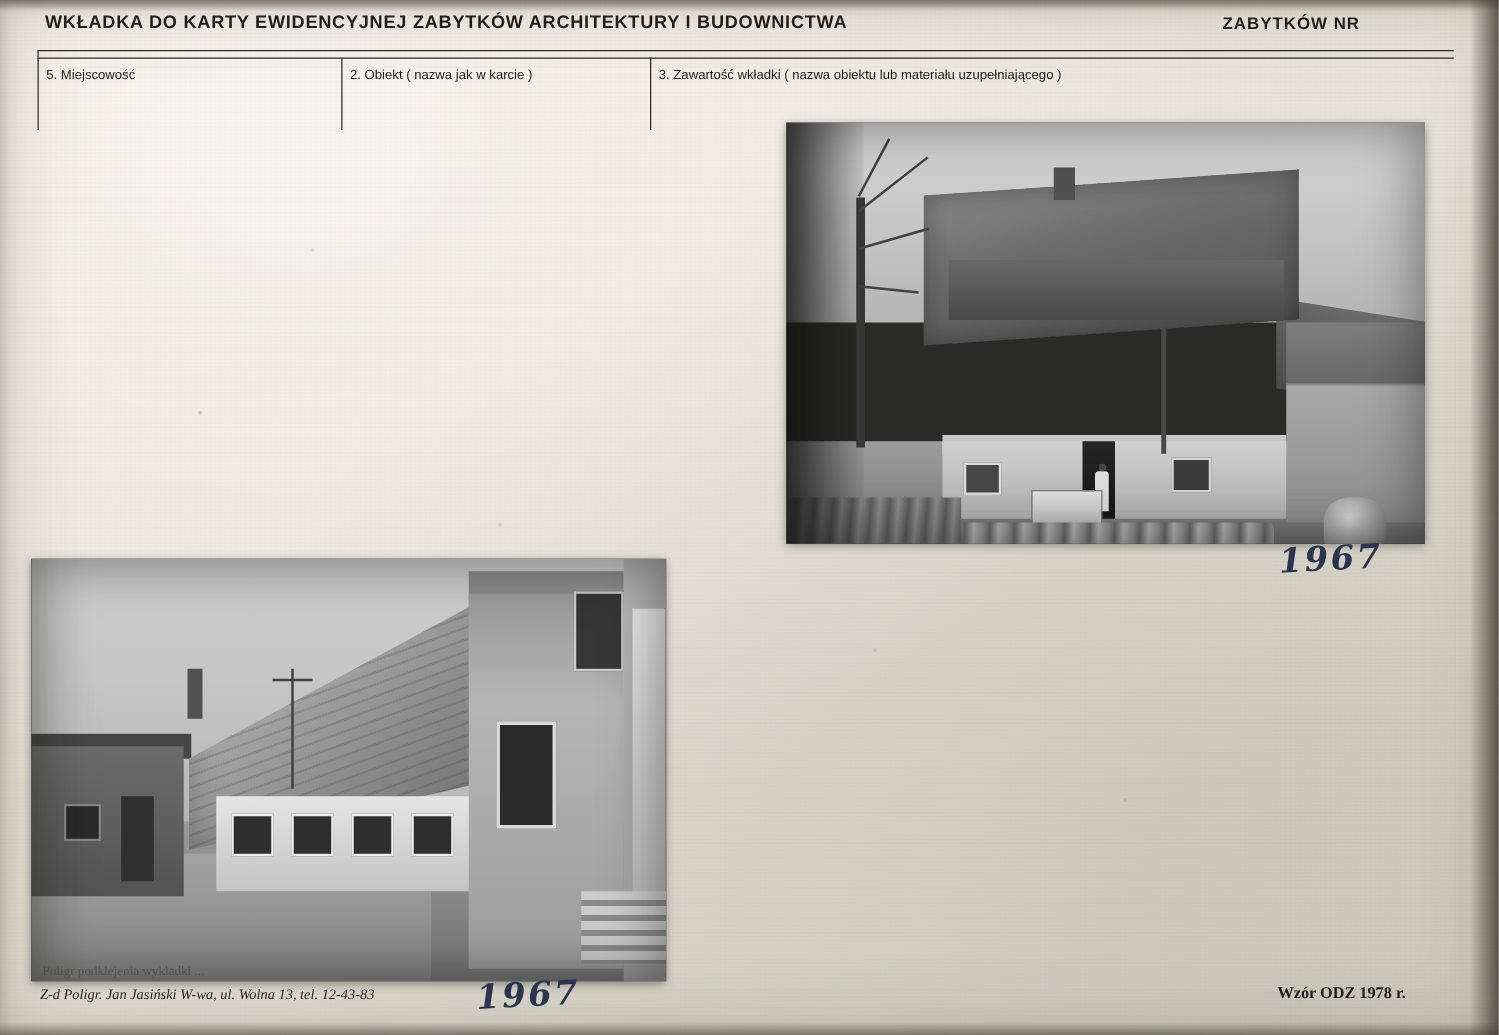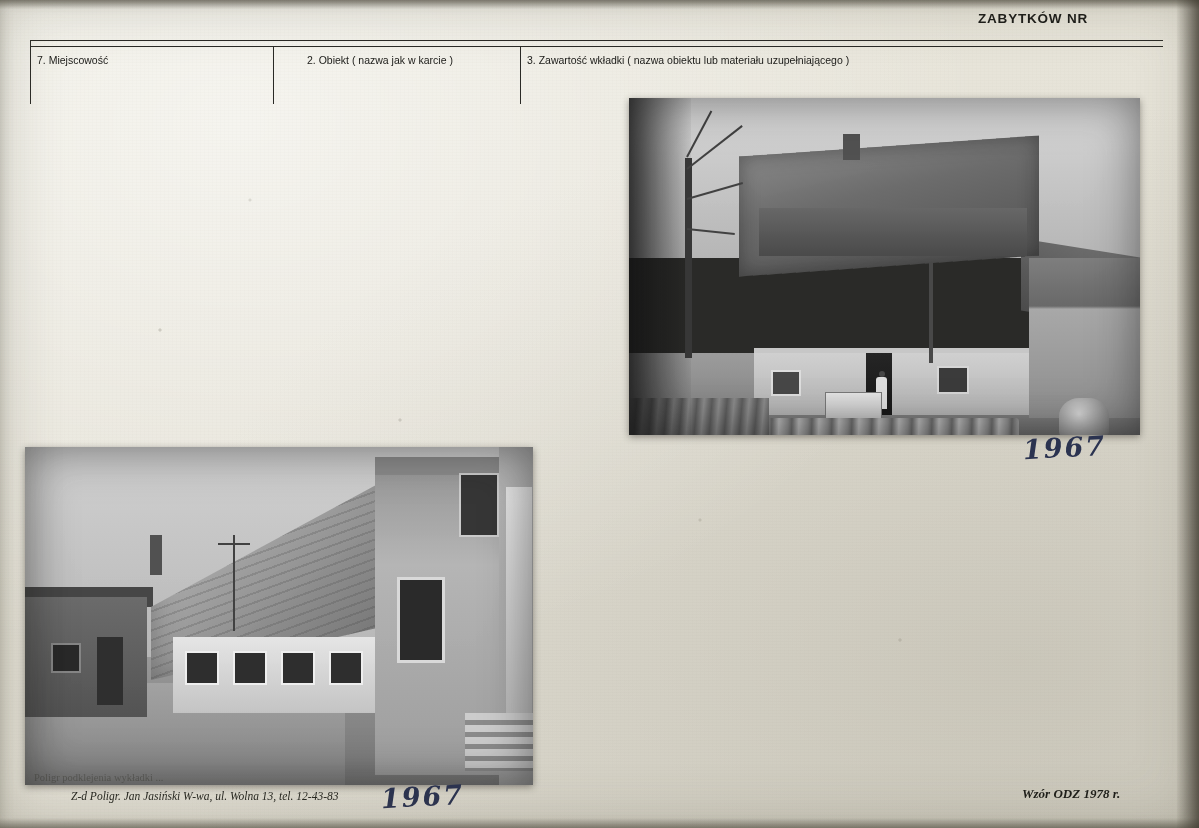--- a/index.html
+++ b/index.html
@@ -94,21 +94,21 @@
     width: 1133px;
     height: 0;
     border-top: 1.1px solid #2a2a26;
   }
   .cell-label {
     position: absolute;
     font-size: 10.5px;
     white-space: nowrap;
   }
   .c1 { left: 37px;  top: 54px; }
-  .c2 { left: 280px; top: 54px; margin-left: 27px; }
+  .c2 { left: 280px; top: 54px; }
   .c3 { left: 527px; top: 54px; }
   .vline {
     position: absolute;
     top: 46px;
     width: 0;
     height: 58px;
     border-left: 1.1px solid #2a2a26;
   }
   .v-left   { left: 30px;  top: 40px; height: 64px; }
   .v-mid1   { left: 273px; }
@@ -397,41 +397,39 @@
   
   .footer-left {
     position: absolute;
     left: 32px;
     top: 790px;
     font-family: "Liberation Serif", serif;
     font-style: italic;
     font-size: 11.5px;
     color: #25251f;
     white-space: nowrap;
-    margin-left: 39px;
   }
   .footer-faint {
     position: absolute;
     left: 34px;
     top: 772px;
     font-family: "Liberation Serif", serif;
     font-size: 10.5px;
     color: rgba(45,45,38,0.38);
     white-space: nowrap;
   }
   .footer-right {
     position: absolute;
     left: 1022px;
     top: 786px;
     font-family: "Liberation Serif", serif;
     font-weight: bold;
     font-size: 13px;
     color: #1d1d18;
     white-space: nowrap;
-    font-style: italic;
   }
   .spots {
     position: absolute; inset: 0;
     pointer-events: none;
     opacity: .5;
     background-image:
       radial-gradient(circle at 160px 330px, rgba(110,105,92,0.5) 0 1.2px, rgba(0,0,0,0) 2px),
       radial-gradient(circle at 400px 420px, rgba(110,105,92,0.45) 0 1.2px, rgba(0,0,0,0) 2px),
       radial-gradient(circle at 700px 520px, rgba(110,105,92,0.4) 0 1.1px, rgba(0,0,0,0) 2px),
       radial-gradient(circle at 900px 640px, rgba(110,105,92,0.4) 0 1.3px, rgba(0,0,0,0) 2px),
@@ -440,29 +438,30 @@
   }
 </style>
 </head>
 <body>
 
 <div class="page">
   <div class="paper-base"></div>
   <div class="paper-noise"></div>
   <div class="spots"></div>
 
+  <div class="form-title">WKŁADKA DO KARTY EWIDENCYJNEJ ZABYTKÓW ARCHITEKTURY I BUDOWNICTWA</div>
   <div class="annex-label">ZABYTKÓW NR</div>
 
   <div class="rule-top"></div>
   <div class="rule-head-bottom"></div>
   <div class="vline v-left"></div>
   <div class="vline v-mid1"></div>
   <div class="vline v-mid2"></div>
 
-  <div class="cell-label c1">7. Miejscowość</div>
+  <div class="cell-label c1">5. Miejscowość</div>
   <div class="cell-label c2">2. Obiekt ( nazwa jak w karcie )</div>
   <div class="cell-label c3">3. Zawartość wkładki ( nazwa obiektu lub materiału uzupełniającego )</div>
 
   <div class="photo photo-top">
     <div class="photo-inner">
       <div class="t-sky"></div>
       <div class="t-yard"></div>
       <div class="t-ground"></div>
       <div class="t-rightroof"></div>
       <div class="t-rightbuild"></div>

